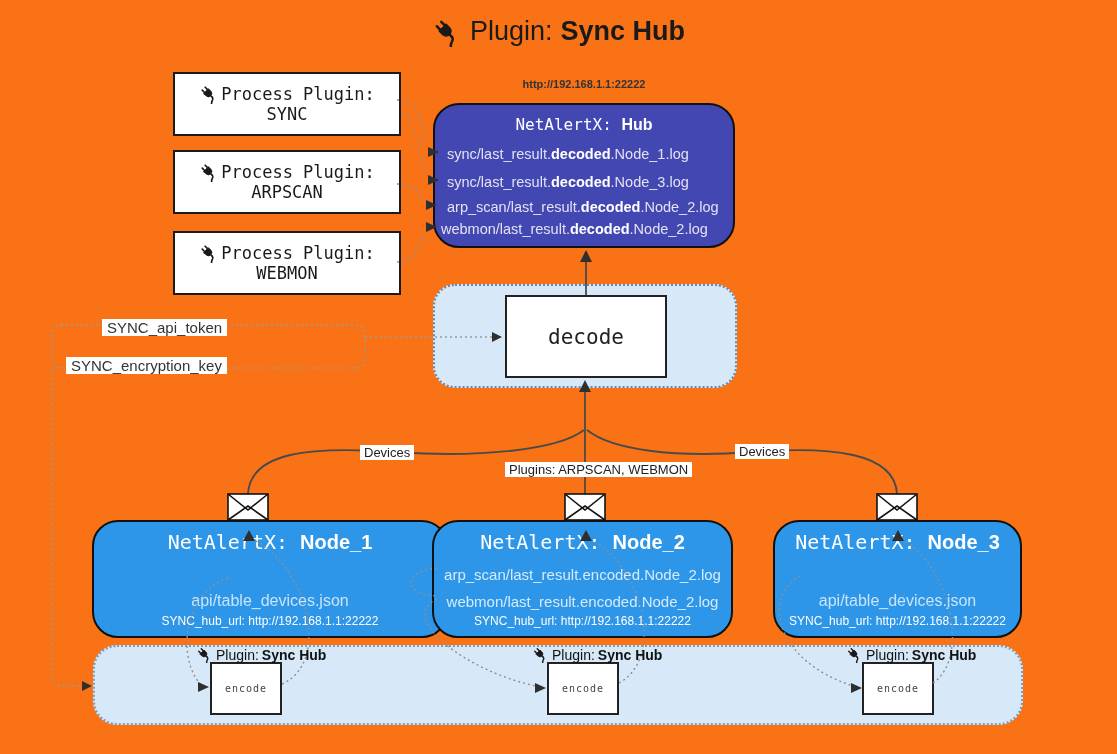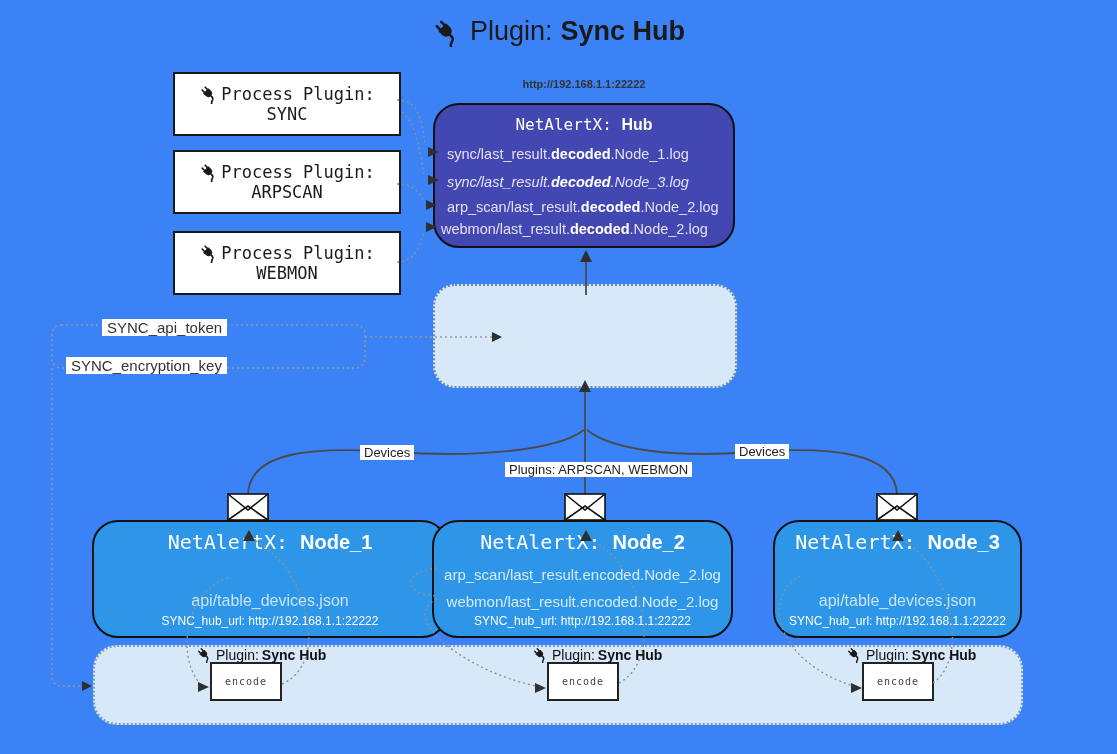--- a/index.html
+++ b/index.html
@@ -1,16 +1,16 @@
 <!DOCTYPE html>
 <html><head>
 <meta charset="utf-8">
 <style>
   html,body{margin:0;padding:0;background:#fff;}
-  .canvas{position:relative;width:1117px;height:754px;background:#3b82f6;overflow:hidden;
+  .canvas{position:relative;width:1117px;height:754px;background:#f97316;overflow:hidden;
           font-family:"Liberation Sans",sans-serif;color:#1a1a1a;}
   .abs{position:absolute;}
   
   .title{left:0;top:16px;width:100%;display:flex;justify-content:center;align-items:center;gap:8px;
          font-size:27px;color:#1a1a1a;z-index:3;}
   .title .bold{font-weight:bold;}
   
   .pbox{left:173px;width:224px;height:60px;background:#fff;border:2px solid #1a1a1a;
         font-family:"DejaVu Sans Mono","Liberation Mono",monospace;font-size:17px;
         display:flex;flex-direction:column;align-items:center;justify-content:center;z-index:2;}
@@ -41,21 +41,21 @@
               font-family:"DejaVu Sans Mono","Liberation Mono",monospace;font-size:20px;white-space:nowrap;}
   .node-title .bold{font-family:"Liberation Sans",sans-serif;font-weight:bold;}
   .node-file{position:absolute;left:0;width:100%;text-align:center;color:#d5ebfc;font-size:15px;white-space:nowrap;}
   .node-file.single{font-size:16px;color:#c9e4fb;margin-top:24px;}
   .node-url{position:absolute;left:0;bottom:8px;width:100%;text-align:center;color:#fff;font-size:12px;margin-top:37px;}
   
   .strip{left:93px;top:645px;width:930px;height:80px;background:#d7e9f9;border:2px dotted #7e9dbd;
          border-radius:24px;box-sizing:border-box;z-index:1;}
   .strip-label{top:646px;display:flex;align-items:center;gap:3px;font-size:14px;color:#111;z-index:6;white-space:nowrap;}
   .strip-label .bold{font-weight:bold;}
-  .encode-box{top:662px;width:72px;height:39px;background:#fff;border:2px solid #222;box-sizing:border-box;
+  .encode-box{top:662px;width:72px;height:53px;background:#fff;border:2px solid #222;box-sizing:border-box;
               display:flex;align-items:center;justify-content:center;z-index:2;
               font-family:"DejaVu Sans Mono","Liberation Mono",monospace;font-size:10px;color:#444;letter-spacing:1px;}
   
   .overlay{position:absolute;left:0;top:0;width:1117px;height:754px;z-index:5;pointer-events:none;}
   .plug{flex:0 0 auto;}
 </style>
 </head>
 <body>
 
 <svg width="0" height="0" style="position:absolute" aria-hidden="true">
@@ -110,32 +110,33 @@
 
   <div class="abs hub-url">http://192.168.1.1:22222</div>
   <div class="abs hub">
     <div class="hub-title">
       <span>NetAlertX:</span>
       <span class="bold">Hub</span>
     </div>
     <div class="hub-line" style="top:41px;">
       <span>sync/last_result.</span><span class="bold">decoded</span><span>.Node_1.log</span>
     </div>
-    <div class="hub-line" style="top:69px;font-style:italic;">
+    <div class="hub-line" style="top:69px;">
       <span>sync/last_result.</span><span class="bold">decoded</span><span>.Node_3.log</span>
     </div>
     <div class="hub-line" style="top:94px;left:12px;">
       <span>arp_scan/last_result.</span><span class="bold">decoded</span><span>.Node_2.log</span>
     </div>
     <div class="hub-line" style="top:116px;left:6px;">
       <span>webmon/last_result.</span><span class="bold">decoded</span><span>.Node_2.log</span>
     </div>
   </div>
 
   <div class="abs decode-wrap"></div>
+  <div class="abs decode-box">decode</div>
 
   <div class="abs secret" style="left:102px;top:319px;">SYNC_api_token</div>
   <div class="abs secret" style="left:66px;top:357px;">SYNC_encryption_key</div>
 
   <div class="abs edge-label" style="left:360px;top:445px;">Devices</div>
   <div class="abs edge-label" style="left:735px;top:444px;">Devices</div>
   <div class="abs edge-label" style="left:505px;top:462px;">Plugins: ARPSCAN, WEBMON</div>
 
   <div class="abs node" style="left:92px;width:356px;">
     <div class="node-title">

